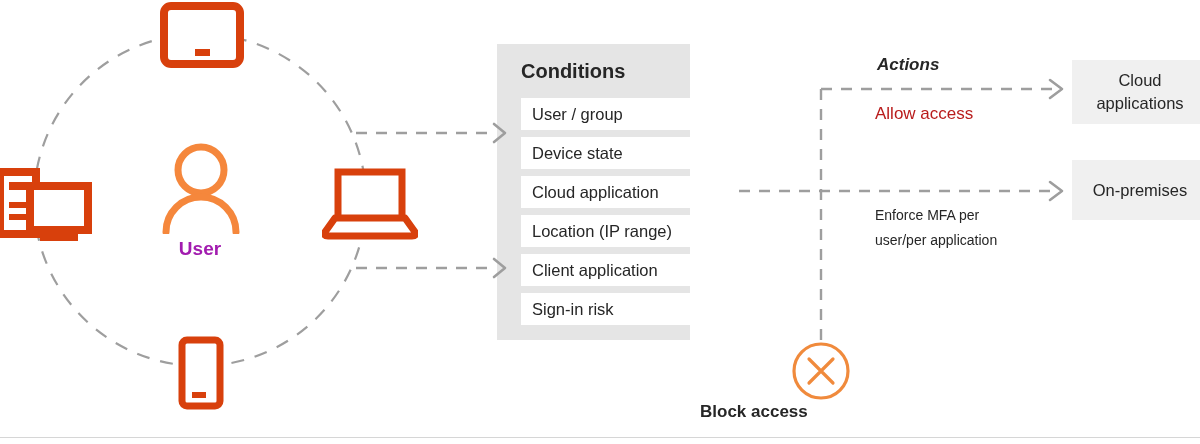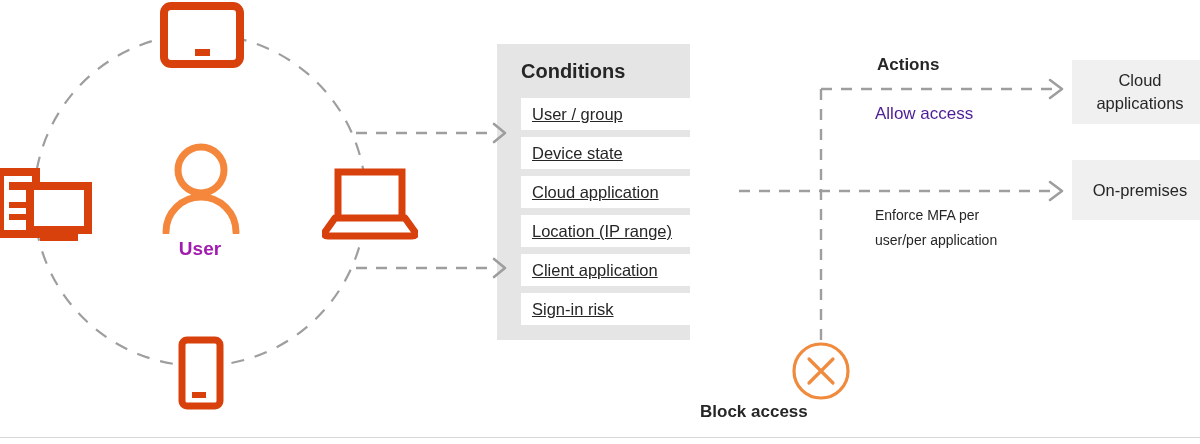--- a/index.html
+++ b/index.html
@@ -62,37 +62,37 @@
   .condition-row{
     height:32px;
     background:#ffffff;
     margin-bottom:7px;
     display:flex;
     align-items:center;
     padding-left:11px;
     box-sizing:border-box;
     font-size:16.5px;
     color:#262626;
-    text-decoration:underline;
   }
   .condition-row:last-child{margin-bottom:0;}
 
   
   #actions-title{
     position:absolute;
     left:877px; top:55px;
     font-size:17px;
     font-weight:bold;
     color:#262626;
+    font-style:italic;
   }
   #allow-access-label{
     position:absolute;
     left:875px; top:104px;
     font-size:17px;
-    color:#4c1d95;
+    color:#b91c1c;
   }
   #enforce-mfa-label{
     position:absolute;
     left:875px; top:203px;
     width:135px;
     font-size:14px;
     line-height:25px;
     color:#262626;
   }
   #block-access-label{

